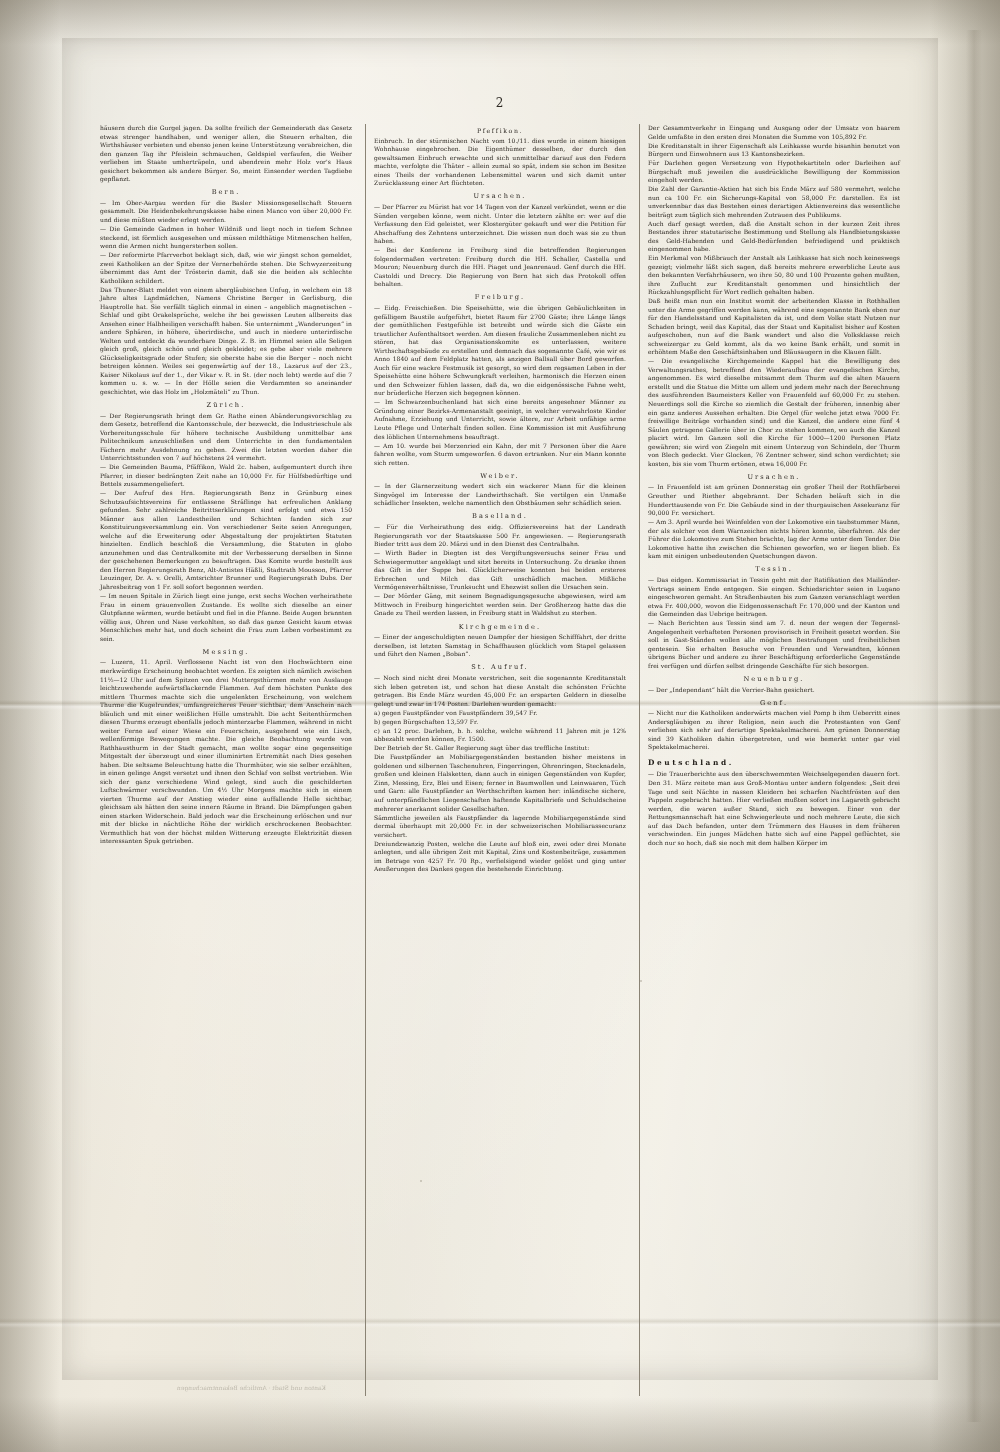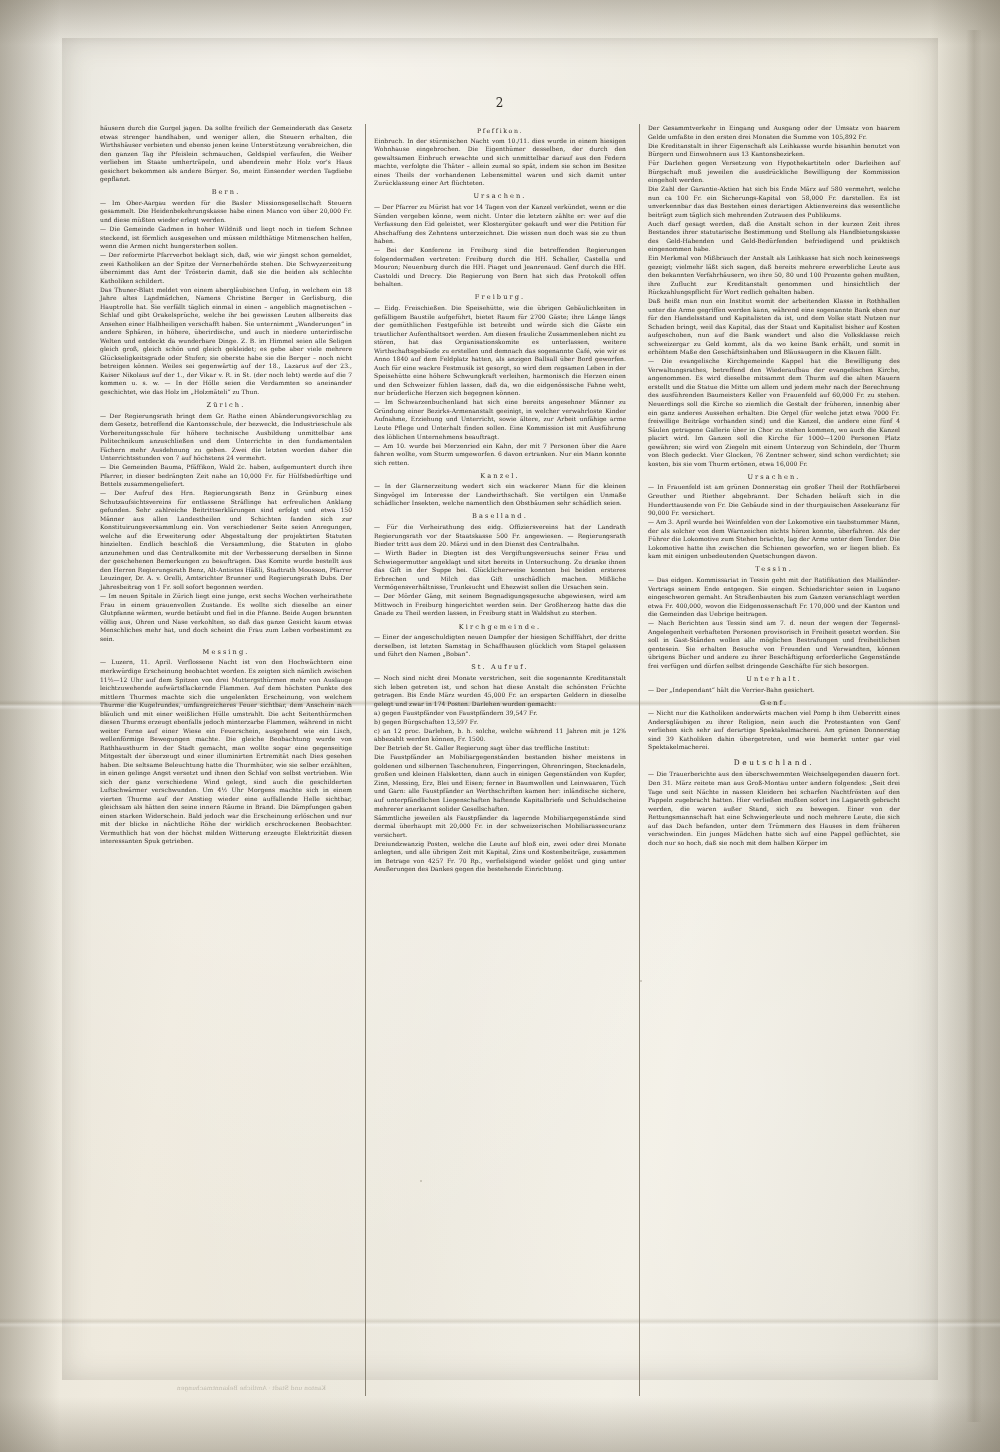--- a/index.html
+++ b/index.html
@@ -108,25 +108,25 @@
     color: #241f1a;
   }
   .subhead {
     text-align: center;
     font-size: 6.2px;
     letter-spacing: 1.6px;
     margin: 3px 0 1px 0;
     color: #241f1a;
   }
   .bigcountry {
-    text-align: center;
     font-size: 7.4px;
     letter-spacing: 2.6px;
     margin: 6px 0 2px 0;
     color: #201c17;
+    font-weight: bold;
   }
   .blur {
     filter: blur(0.18px);
   }
   
   .showthrough {
     position: absolute;
     left: 96px;
     bottom: 60px;
     width: 230px;
@@ -194,21 +194,21 @@
 
           <div class="head">Ursachen.</div>
           <p class="dash">Der Pfarrer zu Mürist hat vor 14 Tagen von der Kanzel verkündet, wenn er die Sünden vergeben könne, wem nicht. Unter die letztern zählte er: wer auf die Verfassung den Eid geleistet, wer Klostergüter gekauft und wer die Petition für Abschaffung des Zehntens unterzeichnet. Die wissen nun doch was sie zu thun haben.</p>
           <p class="dash">Bei der Konferenz in Freiburg sind die betreffenden Regierungen folgendermaßen vertreten: Freiburg durch die HH. Schaller, Castella und Mouron; Neuenburg durch die HH. Piaget und Jeanrenaud. Genf durch die HH. Castoldi und Drecry. Die Regierung von Bern hat sich das Protokoll offen behalten.</p>
 
           <div class="head">Freiburg.</div>
           <p class="dash">Eidg. Freischießen. Die Speisehütte, wie die übrigen Gebäulichkeiten in gefälligem Baustile aufgeführt, bietet Raum für 2700 Gäste; ihre Länge längs der gemüthlichen Festgefühle ist betreibt und würde sich die Gäste ein trautlicher Aufenthaltsort werden. Am diesen frauliche Zusammenleben nicht zu stören, hat das Organisationskomite es unterlassen, weitere Wirthschaftsgebäude zu erstellen und demnach das sogenannte Café, wie wir es Anno 1840 auf dem Feldplatz hatten, als anzigen Ballsall über Bord geworfen. Auch für eine wackre Festmusik ist gesorgt, so wird dem regsamen Leben in der Speisehütte eine höhere Schwungkraft verleihen, harmonisch die Herzen einen und den Schweizer fühlen lassen, daß da, wo die eidgenössische Fahne weht, nur brüderliche Herzen sich begegnen können.</p>
           <p class="dash">Im Schwarzenbuchenland hat sich eine bereits angesehner Männer zu Gründung einer Bezirks-Armenanstalt geeinigt, in welcher verwahrloste Kinder Aufnahme, Erziehung und Unterricht, sowie ältere, zur Arbeit unfähige arme Leute Pflege und Unterhalt finden sollen. Eine Kommission ist mit Ausführung des löblichen Unternehmens beauftragt.</p>
           <p class="dash">Am 10. wurde bei Merzenried ein Kahn, der mit 7 Personen über die Aare fahren wollte, vom Sturm umgeworfen. 6 davon ertranken. Nur ein Mann konnte sich retten.</p>
 
-          <div class="head">Kanzel.</div>
+          <div class="head">Weiber.</div>
           <p class="dash">In der Glarnerzeitung wedert sich ein wackerer Mann für die kleinen Singvögel im Interesse der Landwirthschaft. Sie vertilgen ein Unmaße schädlicher Insekten, welche namentlich den Obstbäumen sehr schädlich seien.</p>
 
           <div class="head">Baselland.</div>
           <p class="dash">Für die Verheirathung des eidg. Offiziersvereins hat der Landrath Regierungsrath vor der Staatskasse 500 Fr. angewiesen. — Regierungsrath Bieder tritt aus dem 20. Märzi und in den Dienst des Centralbahn.</p>
           <p class="dash">Wirth Bader in Diegten ist des Vergiftungsversuchs seiner Frau und Schwiegermutter angeklagt und sitzt bereits in Untersuchung. Zu dranke ihnen das Gift in der Suppe bei. Glücklicherweise konnten bei beiden ersteres Erbrechen und Milch das Gift unschädlich machen. Mißliche Vermögensverhältnisse, Trunksucht und Ehezwist sollen die Ursachen sein.</p>
           <p class="dash">Der Mörder Gäng, mit seinem Begnadigungsgesuche abgewiesen, wird am Mittwoch in Freiburg hingerichtet werden sein. Der Großherzog hatte das die Gnade zu Theil werden lassen, in Freiburg statt in Waldshut zu sterben.</p>
 
           <div class="head">Kirchgemeinde.</div>
           <p class="dash">Einer der angeschuldigten neuen Dampfer der hiesigen Schifffahrt, der dritte derselben, ist letzten Samstag in Schaffhausen glücklich vom Stapel gelassen und führt den Namen „Boban“.</p>
 
@@ -236,21 +236,21 @@
           <p class="dash">Die evangelische Kirchgemeinde Kappel hat die Bewilligung des Verwaltungsrathes, betreffend den Wiederaufbau der evangelischen Kirche, angenommen. Es wird dieselbe mitsammt dem Thurm auf die alten Mauern erstellt und die Statue die Mitte um allem und jedem mehr nach der Berechnung des ausführenden Baumeisters Keller von Frauenfeld auf 60,000 Fr. zu stehen. Neuerdings soll die Kirche so ziemlich die Gestalt der früheren, innenbig aber ein ganz anderes Aussehen erhalten. Die Orgel (für welche jetzt etwa 7000 Fr. freiwillige Beiträge vorhanden sind) und die Kanzel, die andere eine fünf 4 Säulen getragene Gallerie über in Chor zu stehen kommen, wo auch die Kanzel placirt wird. Im Ganzen soll die Kirche für 1000—1200 Personen Platz gewähren; sie wird von Ziegeln mit einem Unterzug von Schindeln, der Thurm von Blech gedeckt. Vier Glocken, 76 Zentner schwer, sind schon verdichtet; sie kosten, bis sie vom Thurm ertönen, etwa 16,000 Fr.</p>
 
           <div class="head">Ursachen.</div>
           <p class="dash">In Frauenfeld ist am grünen Donnerstag ein großer Theil der Rothfärberei Greuther und Riether abgebrannt. Der Schaden beläuft sich in die Hunderttausende von Fr. Die Gebäude sind in der thurgauischen Assekuranz für 90,000 Fr. versichert.</p>
           <p class="dash">Am 3. April wurde bei Weinfelden von der Lokomotive ein taubstummer Mann, der als solcher von dem Warnzeichen nichts hören konnte, überfahren. Als der Führer die Lokomotive zum Stehen brachte, lag der Arme unter dem Tender. Die Lokomotive hatte ihn zwischen die Schienen geworfen, wo er liegen blieb. Es kam mit einigen unbedeutenden Quetschungen davon.</p>
 
           <div class="head">Tessin.</div>
           <p class="dash">Das eidgen. Kommissariat in Tessin geht mit der Ratifikation des Mailänder-Vertrags seinem Ende entgegen. Sie eingen. Schiedsrichter seien in Lugano eingeschworen gemaht. An Straßenbauten bis zum Ganzen veranschlagt werden etwa Fr. 400,000, wovon die Eidgenossenschaft Fr. 170,000 und der Kanton und die Gemeinden das Uebrige beitragen.</p>
           <p class="dash">Nach Berichten aus Tessin sind am 7. d. neun der wegen der Tegernsl-Angelegenheit verhafteten Personen provisorisch in Freiheit gesetzt worden. Sie soll in Gast-Ständen wollen alle möglichen Bestrafungen und freiheitlichen gentesein. Sie erhalten Besuche von Freunden und Verwandten, können übrigens Bücher und andere zu ihrer Beschäftigung erforderliche Gegenstände frei verfügen und dürfen selbst dringende Geschäfte für sich besorgen.</p>
 
-          <div class="head">Unterhalt.</div>
+          <div class="head">Neuenburg.</div>
           <p class="dash">Der „Independant“ hält die Verrier-Bahn gesichert.</p>
 
           <div class="head">Genf.</div>
           <p class="dash">Nicht nur die Katholiken anderwärts machen viel Pomp b ihm Ueberritt eines Andersgläubigen zu ihrer Religion, nein auch die Protestanten von Genf verliehen sich sehr auf derartige Spektakelmacherei. Am grünen Donnerstag sind 39 Katholiken dahin übergetreten, und wie bemerkt unter gar viel Spektakelmacherei.</p>
 
           <div class="bigcountry">Deutschland.</div>
           <p class="dash">Die Trauerberichte aus den überschwemmten Weichselgegenden dauern fort. Den 31. März reitete man aus Groß-Montau unter andern folgendes: „Seit drei Tage und seit Nächte in nassen Kleidern bei scharfen Nachtfrösten auf den Pappeln zugebracht hatten. Hier verließen mußten sofort ins Lagareth gebracht werden, die waren außer Stand, sich zu bewegen. Einer von der Rettungsmannschaft hat eine Schwiegerleute und noch mehrere Leute, die sich auf das Dach befanden, unter dem Trümmern des Hauses in dem früheren verschwinden. Ein junges Mädchen hatte sich auf eine Pappel geflüchtet, sie doch nur so hoch, daß sie noch mit dem halben Körper im</p>
         </div>
       </div>
 

